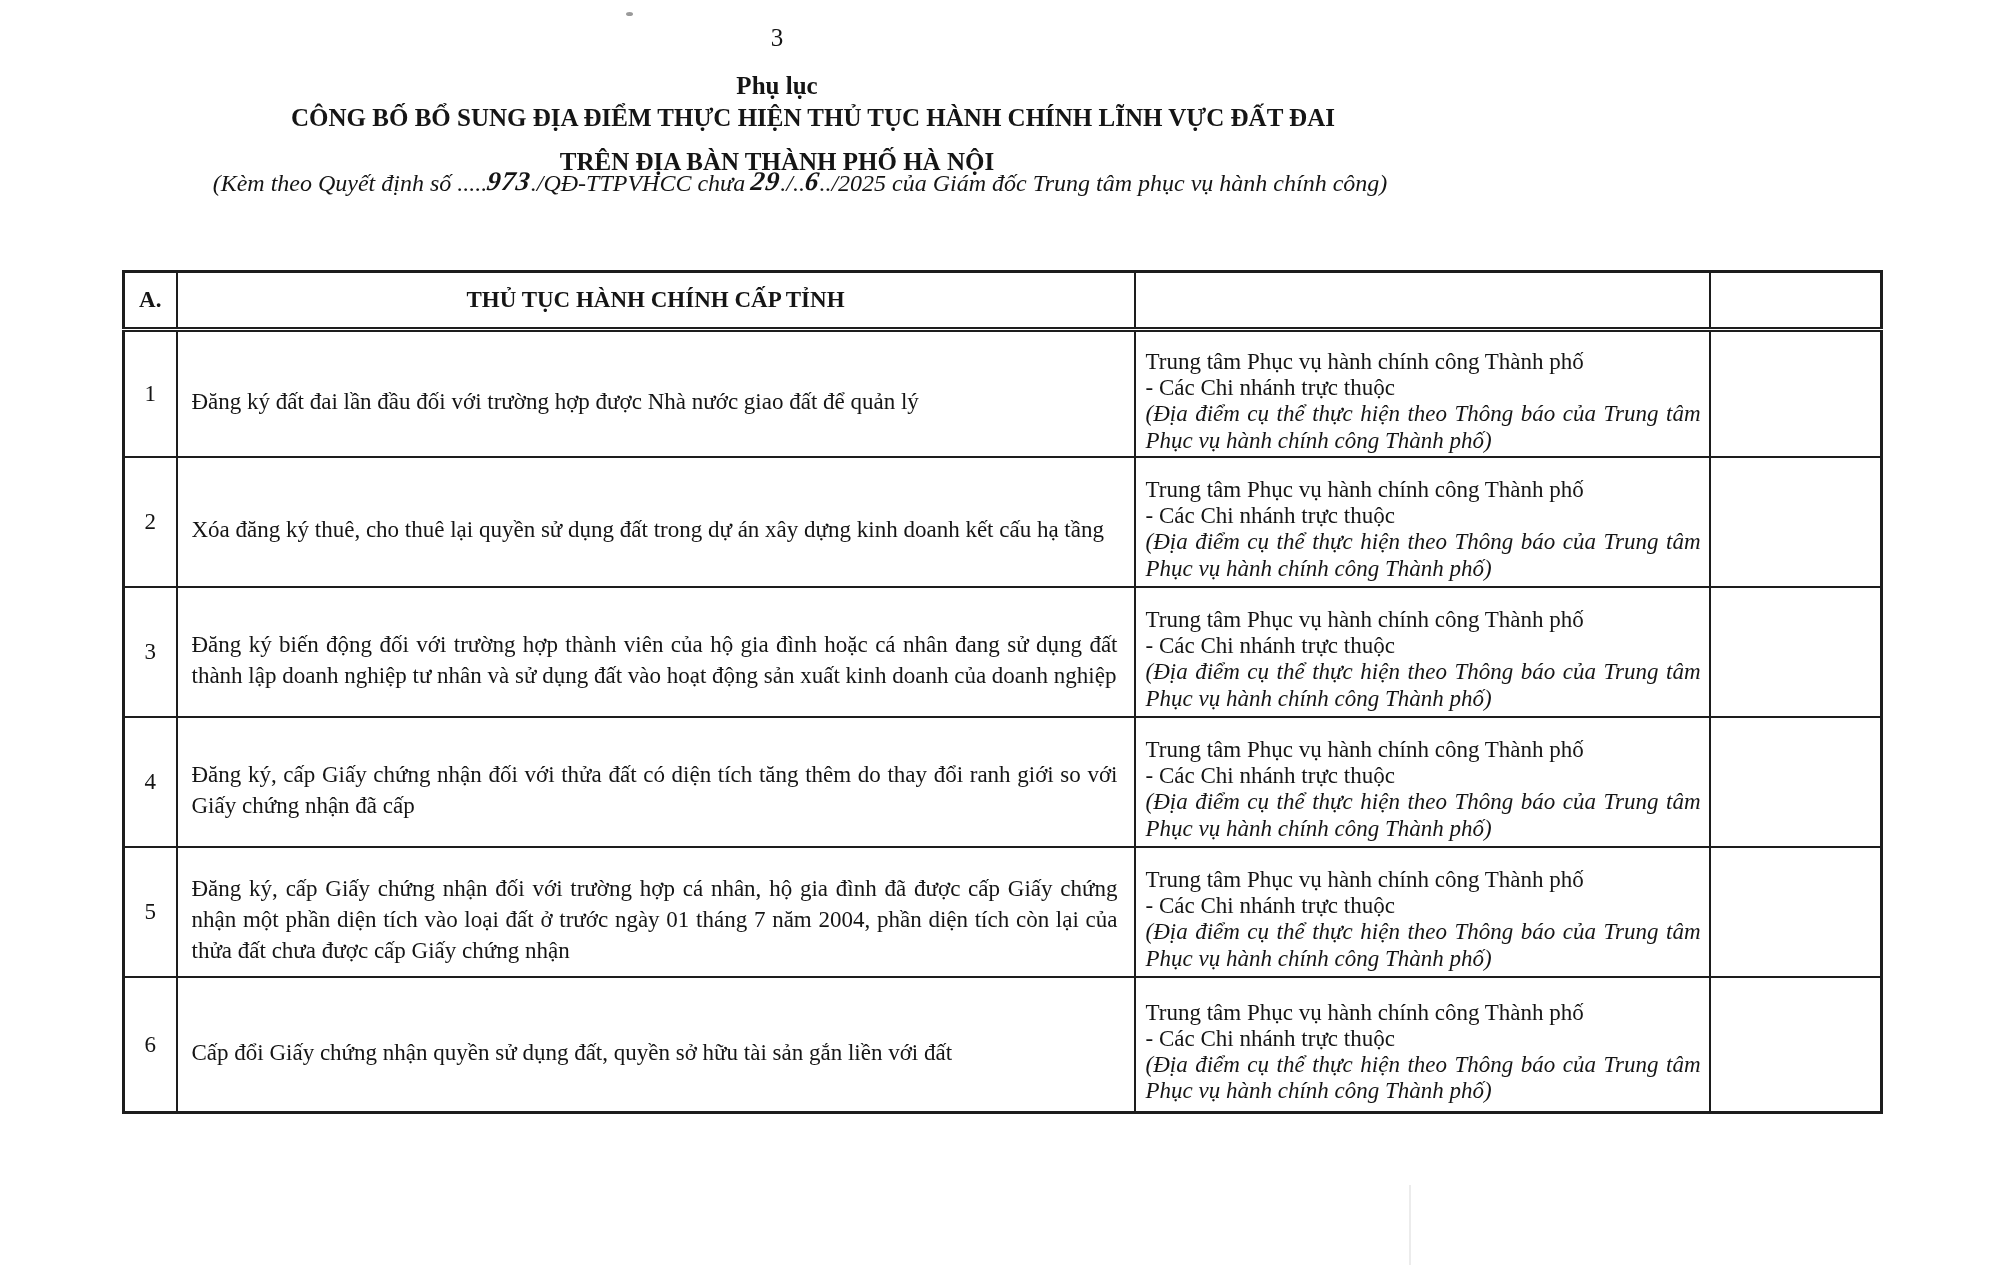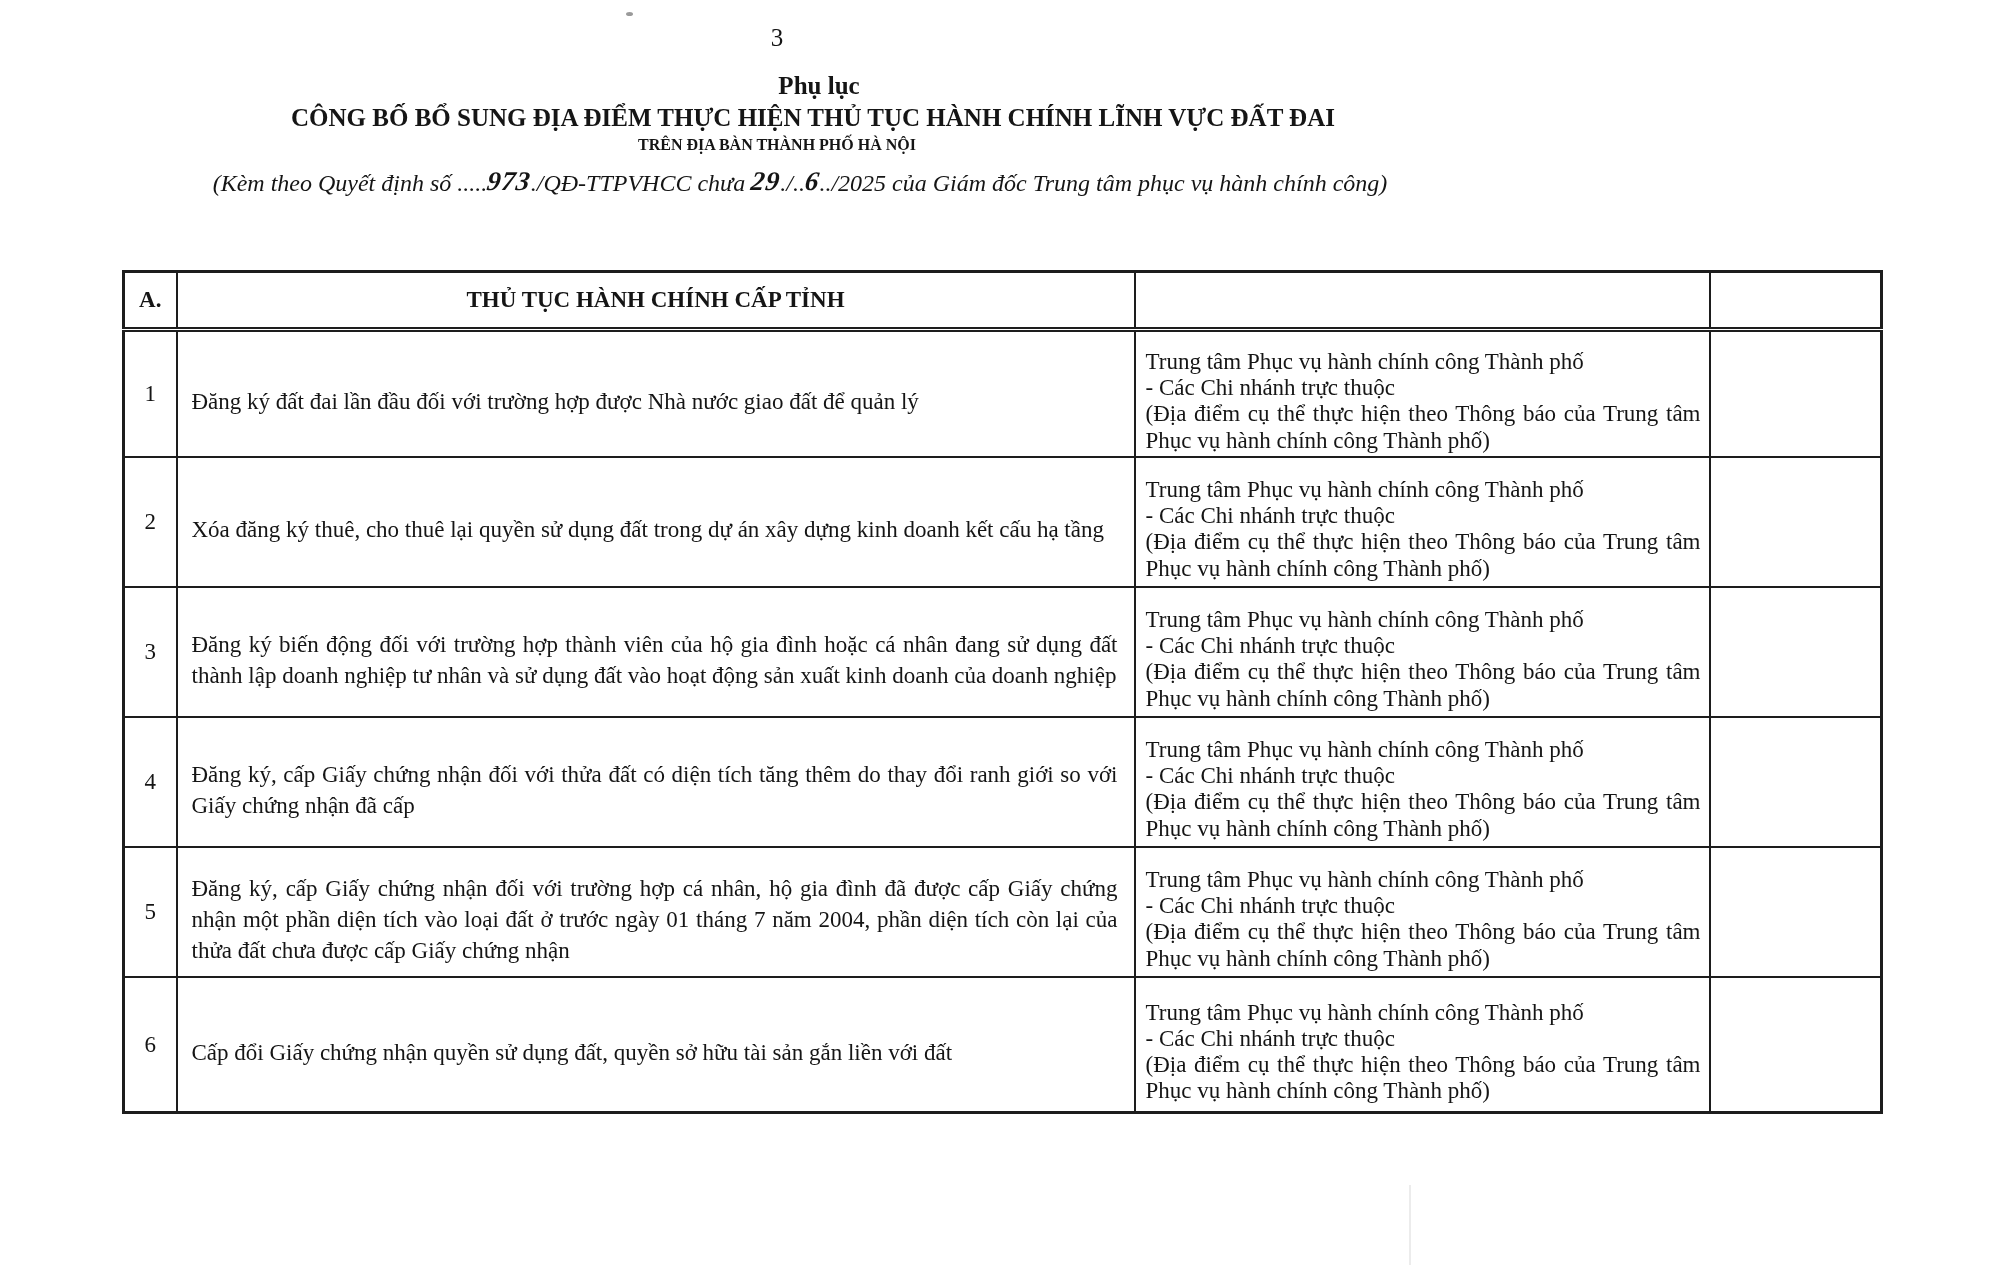--- a/index.html
+++ b/index.html
@@ -8,23 +8,23 @@
     width: 2000px; height: 1271px;
     position: relative;
     font-family: "Liberation Serif", "DejaVu Serif", serif;
     color: #151515;
     -webkit-font-smoothing: antialiased;
   }
 
   
   .head-line { position: absolute; left: 0; width: 1554px; text-align: center; }
   .page-num   { top: 24px;  font-size: 25px; }
-  .appendix   { top: 72px;  font-size: 25px; font-weight: 700; margin-left: 42px; }
+  .appendix   { top: 72px;  font-size: 25px; font-weight: 700; }
   .title-1    { top: 104px; font-size: 25px; font-weight: 700; margin-left: 36px; }
-  .title-2    { top: 136px; font-size: 16px; font-weight: 700; }
+  .title-2    { top: 148px; font-size: 25px; font-weight: 700; }
   .subtitle   { top: 167px; font-size: 24px; font-style: italic; width: 1600px; }
 
   .hand {
     font-weight: 700;
     font-size: 27px;
     letter-spacing: 1px;
     display: inline-block;
     transform: skewX(-8deg) translateY(-1px);
   }
 
@@ -78,21 +78,21 @@
     vertical-align: top;
     padding: 17px 8px 2px 10px;
     line-height: 1.14;
     font-size: 23.5px;
   }
   td.sec-id { font-weight: 700; text-align: center; font-size: 24px; }
   td.sec-title {
     font-weight: 700; font-size: 24px;
     padding: 4px 14px; text-align: center;
   }
-  .loc-note { text-align: justify; }
+  .loc-note { font-style: italic; text-align: justify; }
   td.note-last { border-bottom: 3px dashed #444; }
 </style>
 </head>
 <body>
 
 <div class="artifact-dot"></div>
 <div class="artifact-line"></div>
 
 <div class="head-line page-num">3</div>
 <div class="head-line appendix">Phụ lục</div>

